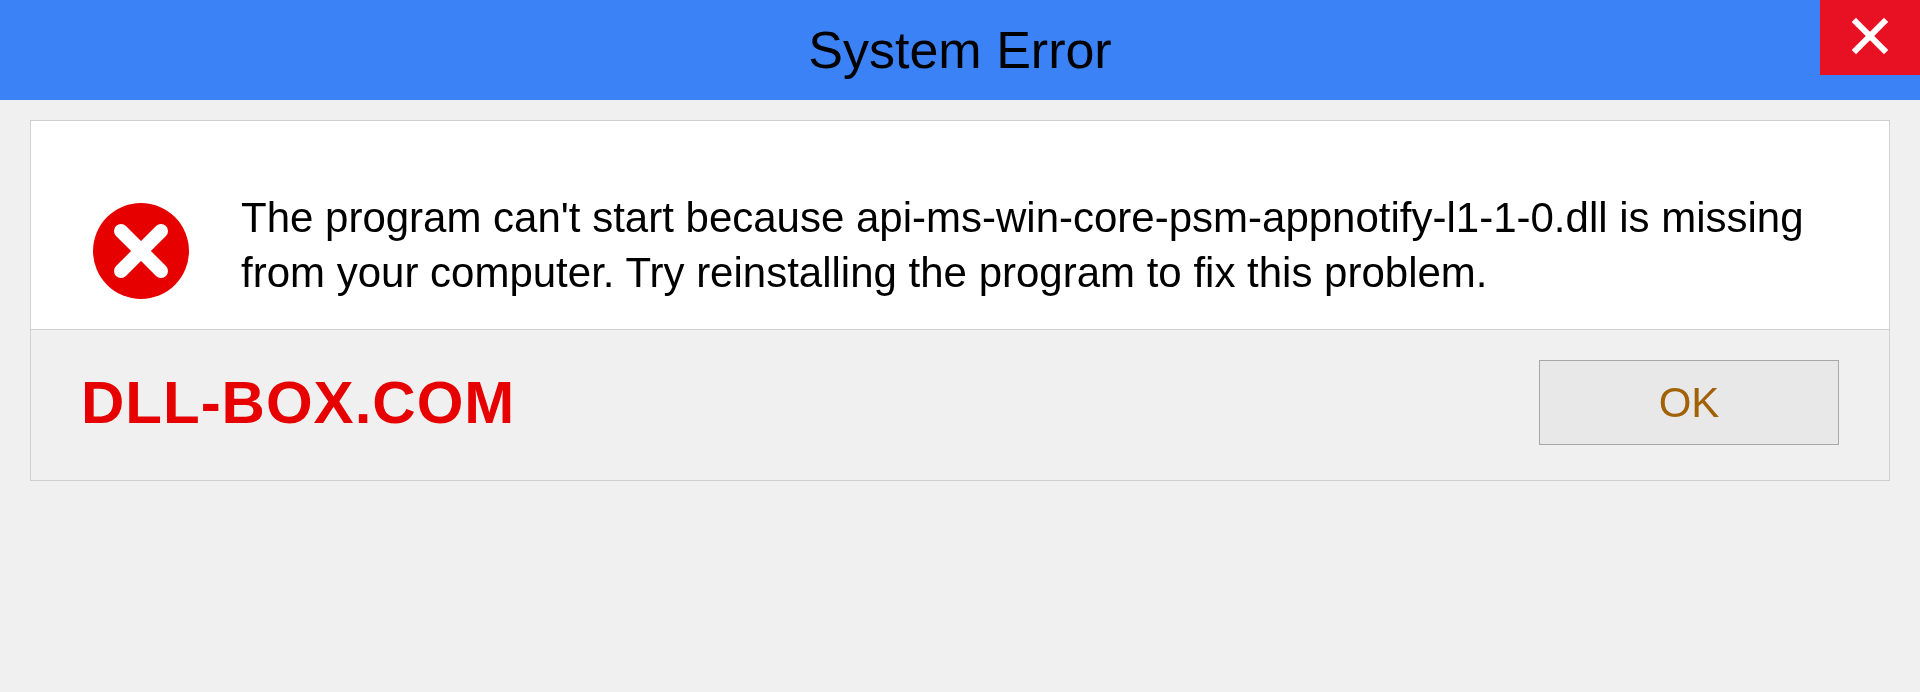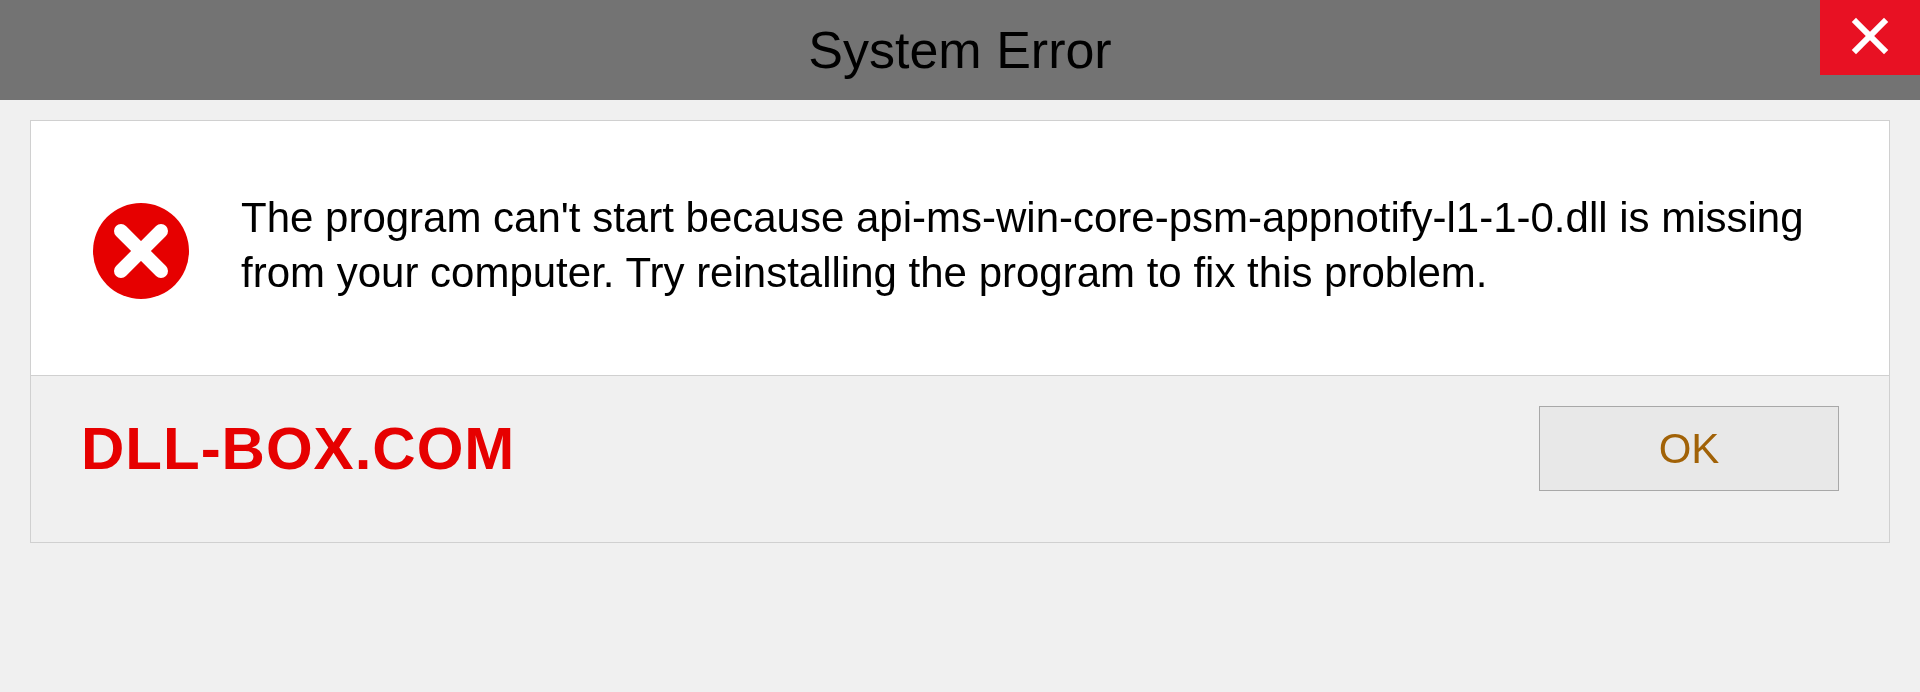--- a/index.html
+++ b/index.html
@@ -15,21 +15,21 @@
       position: relative;
       overflow: hidden;
     }
     .titlebar {
       width: 100%;
       height: 100px;
       display: flex;
       align-items: center;
       justify-content: center;
       position: relative;
-      background: #737373;
+      background: #3b82f6;
       text-align: center;
     }
     .title-text {
       font-size: 52px;
       color: #000;
       font-weight: 400;
     }
     .close-btn {
       position: absolute;
       right: 0;
@@ -44,21 +44,21 @@
     }
     .close-btn svg {
       width: 40px;
       height: 40px;
     }
     .content-panel {
       margin: 20px 30px 0 30px;
       background: #ffffff;
       border: 1px solid #d0d0d0;
       border-bottom: none;
-      padding: 70px 60px 74px 60px;
+      padding: 70px 60px 28px 60px;
       display: flex;
       align-items: flex-start;
       gap: 50px;
     }
     .error-icon-wrap {
       flex-shrink: 0;
       width: 100px;
       height: 100px;
       margin-top: 10px;
     }
@@ -70,21 +70,21 @@
       font-size: 42px;
       line-height: 1.3;
       color: #000;
       font-weight: 400;
     }
     .footer-panel {
       margin: 0 30px 0 30px;
       background: #f0f0f0;
       border: 1px solid #d0d0d0;
       border-top: 1px solid #d0d0d0;
-      padding: 30px 50px 51px 50px;
+      padding: 30px 50px 35px 50px;
       display: flex;
       align-items: center;
       justify-content: space-between;
     }
     .watermark {
       font-size: 60px;
       font-weight: 800;
       color: #e60000;
       letter-spacing: 1px;
       font-family: Arial, sans-serif;

